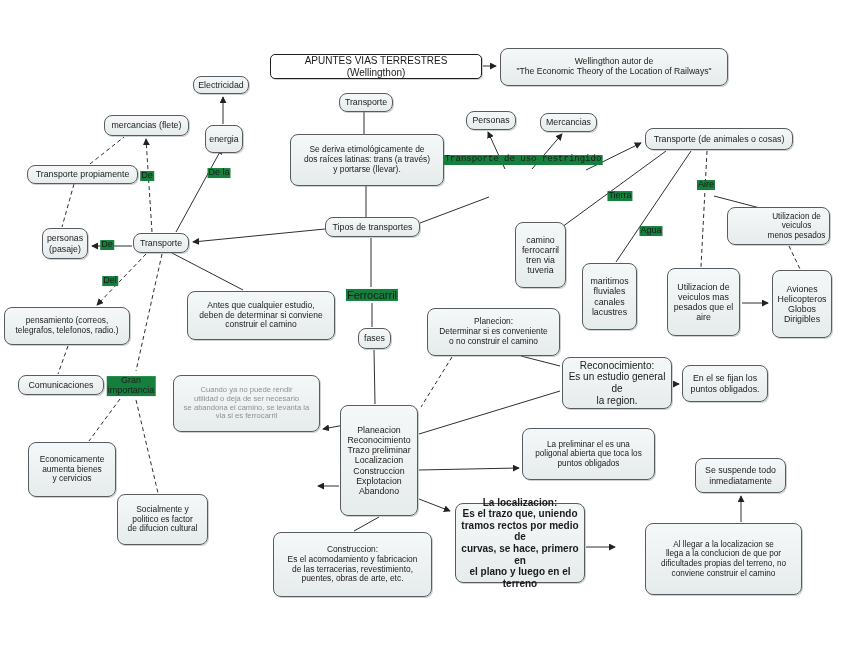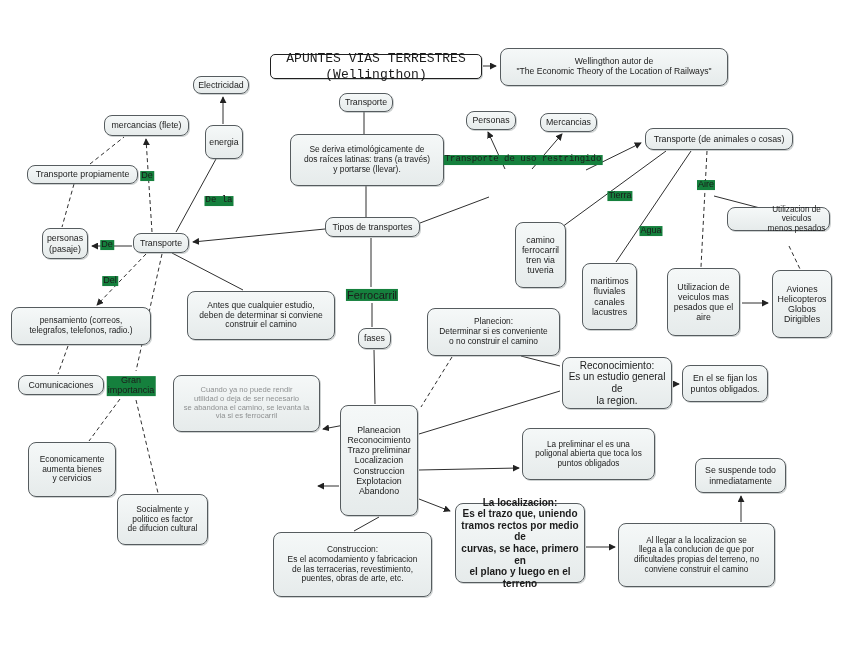--- a/index.html
+++ b/index.html
@@ -60,60 +60,60 @@
       <line x1="521" y1="356" x2="560" y2="366" stroke="#2f2f2f" stroke-width="1"></line>
       <line x1="419" y1="434" x2="560" y2="391" stroke="#2f2f2f" stroke-width="1"></line>
       <line x1="419" y1="470" x2="519" y2="468" stroke="#2f2f2f" stroke-width="1" marker-end="url(#arr)"></line>
       <line x1="419" y1="499" x2="450" y2="511" stroke="#2f2f2f" stroke-width="1" marker-end="url(#arr)"></line>
       <line x1="379" y1="517" x2="354" y2="531" stroke="#2f2f2f" stroke-width="1"></line>
       <line x1="339" y1="486" x2="318" y2="486" stroke="#2f2f2f" stroke-width="1" marker-end="url(#arr)"></line>
       <line x1="673" y1="384" x2="679" y2="384" stroke="#2f2f2f" stroke-width="1" marker-end="url(#arr)"></line>
       <line x1="586" y1="547" x2="615" y2="547" stroke="#2f2f2f" stroke-width="1" marker-end="url(#arr)"></line>
       <line x1="741" y1="522" x2="741" y2="496" stroke="#2f2f2f" stroke-width="1" marker-end="url(#arr)"></line>
     </svg>
-<div class="node title" style="left: 270px; top: 54px; width: 212px; height: 25px; font-size: 13px; font-family: Liberation Mono, monospace;">APUNTES VIAS TERRESTRES (Wellingthon)</div>
+<div class="node title" style="left: 270px; top: 54px; width: 212px; height: 25px; font-size: 10px;">APUNTES VIAS TERRESTRES (Wellingthon)</div>
     <div class="node" style="left: 500px; top: 48px; width: 228px; height: 38px; font-size: 8.6px;">Wellingthon autor de
 "The Economic Theory of the Location of  Railways"</div>
     <div class="node" style="left: 339px; top: 93px; width: 54px; height: 19px;">Transporte</div>
     <div class="node" style="left: 466px; top: 111px; width: 50px; height: 19px;">Personas</div>
     <div class="node" style="left: 540px; top: 113px; width: 57px; height: 19px;">Mercancias</div>
     <div class="node" style="left: 645px; top: 128px; width: 148px; height: 22px;">Transporte (de animales o cosas)</div>
     <div class="node" style="left: 193px; top: 76px; width: 56px; height: 18px;">Electricidad</div>
     <div class="node" style="left: 104px; top: 115px; width: 85px; height: 21px;">mercancias (flete)</div>
-    <div class="node" style="left: 205px; top: 125px; width: 38px; height: 34px;">energia</div>
+    <div class="node" style="left: 205px; top: 125px; width: 38px; height: 28px;">energia</div>
     <div class="node" style="left: 27px; top: 165px; width: 111px; height: 19px;">Transporte propiamente</div>
     <div class="node" style="left: 42px; top: 228px; width: 46px; height: 31px;">personas
 (pasaje)</div>
     <div class="node" style="left: 133px; top: 233px; width: 56px; height: 20px;">Transporte</div>
     <div class="node" style="left: 290px; top: 134px; width: 154px; height: 52px; font-size: 8.4px;">Se deriva etimológicamente de
 dos raíces latinas: trans (a través)
 y portarse (llevar).</div>
     <div class="node" style="left: 325px; top: 217px; width: 95px; height: 20px;">Tipos de transportes</div>
     <div class="node" style="left: 515px; top: 222px; width: 51px; height: 66px;">camino
 ferrocarril
 tren via
 tuveria</div>
-    <div class="node" style="left: 727px; top: 207px; width: 103px; height: 24px; font-size: 8.2px; padding-left: 39px;">Utilizacion de veiculos
+    <div class="node" style="left: 727px; top: 207px; width: 103px; height: 38px; font-size: 8.2px; padding-left: 39px;">Utilizacion de veiculos
 menos pesados</div>
     <div class="node" style="left: 667px; top: 268px; width: 73px; height: 68px;">Utilizacion de
 veiculos mas
 pesados que el
 aire</div>
     <div class="node" style="left: 582px; top: 263px; width: 55px; height: 67px;">maritimos
 fluviales
 canales
 lacustres</div>
     <div class="node" style="left: 772px; top: 270px; width: 60px; height: 68px;">Aviones
 Helicopteros
 Globos
 Dirigibles</div>
     <div class="node" style="left: 187px; top: 291px; width: 148px; height: 49px; font-size: 8.5px;">Antes que cualquier estudio,
 deben de determinar si conviene
 construir el camino</div>
-    <div class="node" style="left: 11px; top: 307px; width: 140px; height: 38px; font-size: 8.3px;">pensamiento (correos,
+    <div class="node" style="left: 4px; top: 307px; width: 126px; height: 38px; font-size: 8.3px;">pensamiento (correos,
 telegrafos, telefonos, radio.)</div>
     <div class="node" style="left: 18px; top: 375px; width: 86px; height: 20px;">Comunicaciones</div>
     <div class="node" style="left: 427px; top: 308px; width: 133px; height: 48px; font-size: 8.4px;">Planecion:
 Determinar si es conveniente
 o no construir el camino</div>
     <div class="node muted" style="left: 173px; top: 375px; width: 147px; height: 57px; font-size: 7.6px;">Cuando ya no puede rendir
 utilidad o deja de ser necesario
 se abandona el camino, se levanta la
 via si es ferrocarril</div>
     <div class="node" style="left: 358px; top: 328px; width: 33px; height: 21px;">fases</div>
@@ -138,30 +138,30 @@
     <div class="node" style="left: 28px; top: 442px; width: 88px; height: 55px; font-size: 8.4px;">Economicamente
 aumenta bienes
 y cervicios</div>
     <div class="node" style="left: 695px; top: 458px; width: 91px; height: 35px;">Se suspende todo
 inmediatamente</div>
     <div class="node" style="left: 455px; top: 503px; width: 130px; height: 80px; font-size: 10px; font-weight: bold;">La localizacion:
 Es el trazo que, uniendo
 tramos rectos por medio de
 curvas, se hace, primero en
 el plano y luego en el terreno</div>
-    <div class="node" style="left: 618px; top: 523px; width: 157px; height: 64px; font-size: 8.2px;">Al llegar a la localizacion se
+    <div class="node" style="left: 645px; top: 523px; width: 157px; height: 72px; font-size: 8.2px;">Al llegar a la localizacion se
 llega a la conclucion de que por
 dificultades propias del terreno, no
 conviene construir el camino</div>
     <div class="node" style="left: 273px; top: 532px; width: 159px; height: 65px; font-size: 8.4px;">Construccion:
 Es el acomodamiento y fabricacion
 de las terracerias, revestimiento,
 puentes, obras de arte, etc.</div>
     <div class="lbl" style="left: 147px; top: 176px;">De</div>
-    <div class="lbl" style="left: 219px; top: 201px; font-family: Liberation Mono, monospace;">De la</div>
+    <div class="lbl" style="left: 219px; top: 173px;">De la</div>
     <div class="lbl" style="left: 107px; top: 245px;">De</div>
     <div class="lbl" style="left: 110px; top: 281px;">Del</div>
     <div class="lbl" style="left: 131px; top: 386px;">Gran
 importancia</div>
     <div class="lbl" style="left: 523px; top: 160px; font-family: Liberation Mono, monospace;">Transporte de uso restringido</div>
     <div class="lbl" style="left: 620px; top: 196px;">Tierra</div>
     <div class="lbl" style="left: 706px; top: 185px;">Aire</div>
     <div class="lbl" style="left: 651px; top: 231px;">Agua</div>
     <div class="lbl big" style="left: 372px; top: 295px;">Ferrocarril</div>
   </div>

